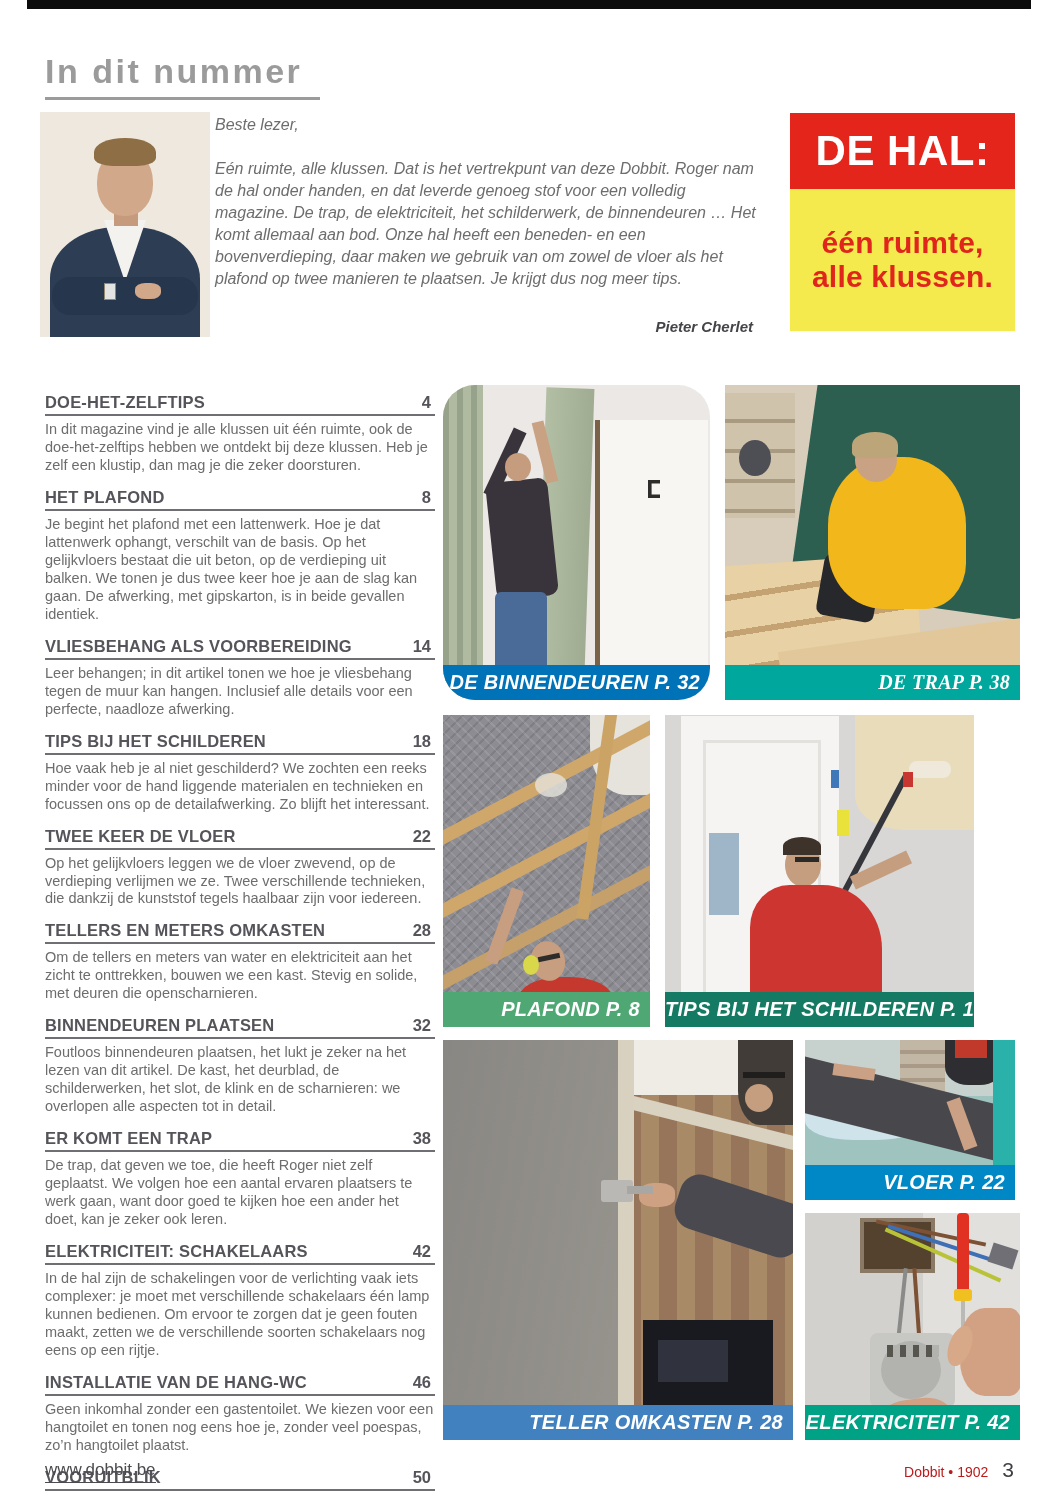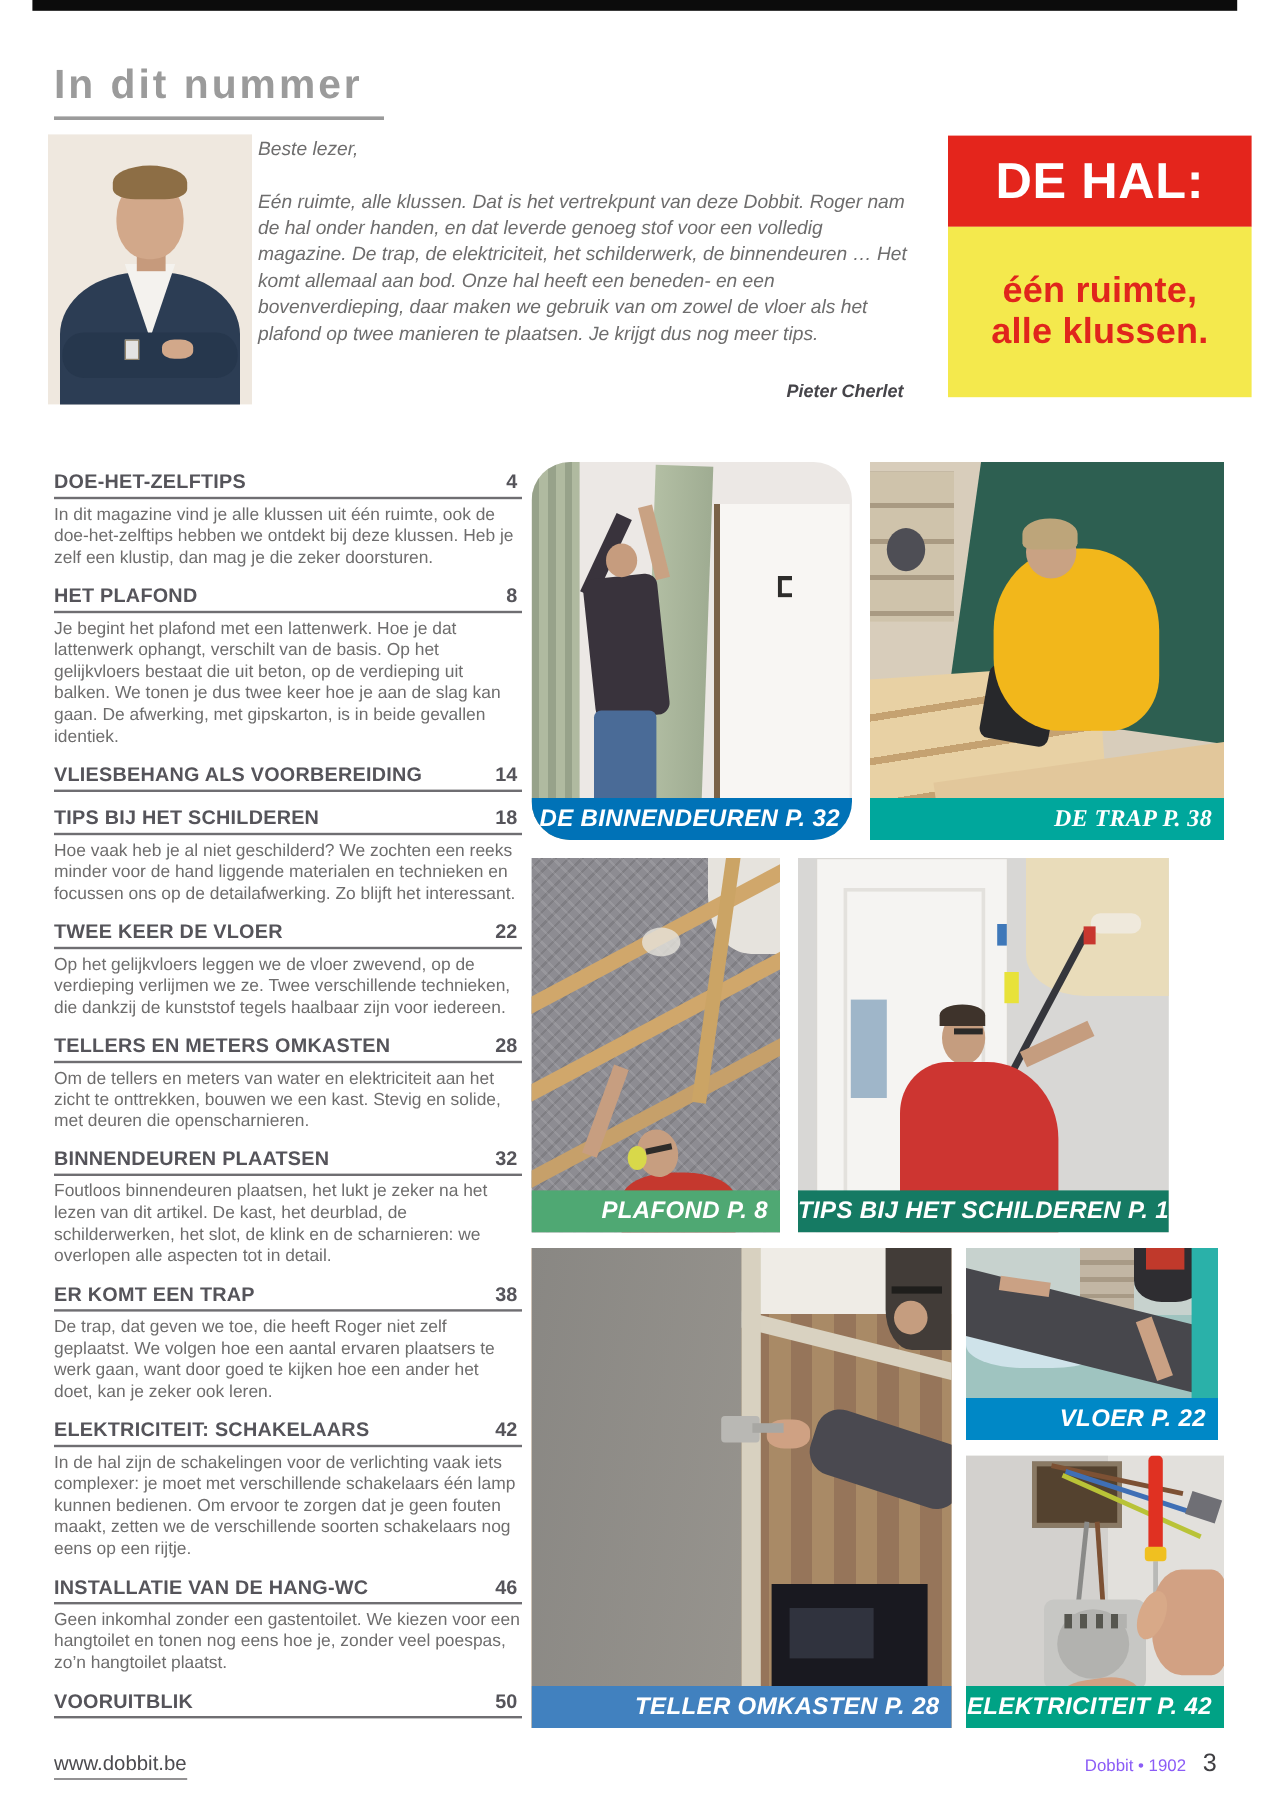--- a/index.html
+++ b/index.html
@@ -16,21 +16,21 @@
 
   
   .portrait{left:40px;top:112px;width:170px;height:225px;background:#efe8df;overflow:hidden;}
 
   
   .intro{left:215px;top:114px;width:548px;color:#6e6d6d;font-size:16px;font-style:italic;line-height:1.38;}
   .intro .salutation{margin-bottom:22px;}
   .intro .author{margin-top:26px;text-align:right;font-weight:bold;color:#454449;font-size:15px;padding-right:10px;}
 
   
-  .promo{left:790px;top:113px;width:225px;height:218px;padding-left:28px;}
+  .promo{left:790px;top:113px;width:225px;height:218px;}
   .promo-red{position:absolute;left:0;top:0;width:100%;height:76px;display:flex;align-items:center;justify-content:center;}
   .promo-red span{color:#fff;font-size:42px;font-weight:bold;letter-spacing:0.5px;}
   .promo-yellow{position:absolute;left:0;top:76px;width:100%;height:142px;display:flex;flex-direction:column;
     align-items:center;justify-content:center;gap:0;}
   .promo-yellow span{font-size:30px;font-weight:bold;letter-spacing:0.2px;}
 
   
   .toc{left:45px;top:393px;width:390px;}
   .toc-section{margin-bottom:13px;}
   .toc-head{display:flex;justify-content:space-between;align-items:baseline;
@@ -41,21 +41,21 @@
 
   
   .photo{position:absolute;overflow:hidden;background:#ddd;}
   .caption{position:absolute;left:0;bottom:0;width:100%;height:35px;line-height:35px;
     color:#fff;font-size:20px;font-weight:bold;font-style:italic;text-align:right;
     padding-right:10px;box-sizing:border-box;letter-spacing:0.3px;white-space:nowrap;}
 
   
   .footer-site{left:45px;top:1460px;color:#4c4b4f;font-size:17px;border-bottom:1.5px solid #4c4b4f;padding-bottom:2px;}
   .footer-right{top:1458px;right:44px;display:flex;align-items:baseline;gap:14px;}
-  .footer-issue{color:#8b5cf6;font-size:14px;}
+  .footer-issue{color:#b91c1c;font-size:14px;}
   .footer-pagenum{color:#3f3e42;font-size:21px;}
 </style>
 </head>
 <body>
 
 <div class="abs topbar"></div>
 
 <div class="abs main-heading">In dit nummer</div>
 
 <div class="abs portrait">
@@ -98,20 +98,21 @@
       <span class="toc-title">HET PLAFOND</span>
       <span class="toc-page">8</span>
     </div>
     <div class="toc-desc">Je begint het plafond met een lattenwerk. Hoe je dat lattenwerk ophangt, verschilt van de basis. Op het gelijkvloers bestaat die uit beton, op de verdieping uit balken. We tonen je dus twee keer hoe je aan de slag kan gaan. De afwerking, met gipskarton, is in beide gevallen identiek.</div>
   </div>
   <div class="toc-section">
     <div class="toc-head">
       <span class="toc-title">VLIESBEHANG ALS VOORBEREIDING</span>
       <span class="toc-page">14</span>
     </div>
+    <div class="toc-desc">Leer behangen; in dit artikel tonen we hoe je vliesbehang tegen de muur kan hangen. Inclusief alle details voor een perfecte, naadloze afwerking.</div>
   </div>
   <div class="toc-section">
     <div class="toc-head">
       <span class="toc-title">TIPS BIJ HET SCHILDEREN</span>
       <span class="toc-page">18</span>
     </div>
     <div class="toc-desc">Hoe vaak heb je al niet geschilderd? We zochten een reeks minder voor de hand liggende materialen en technieken en focussen ons op de detailafwerking. Zo blijft het interessant.</div>
   </div>
   <div class="toc-section">
     <div class="toc-head">

